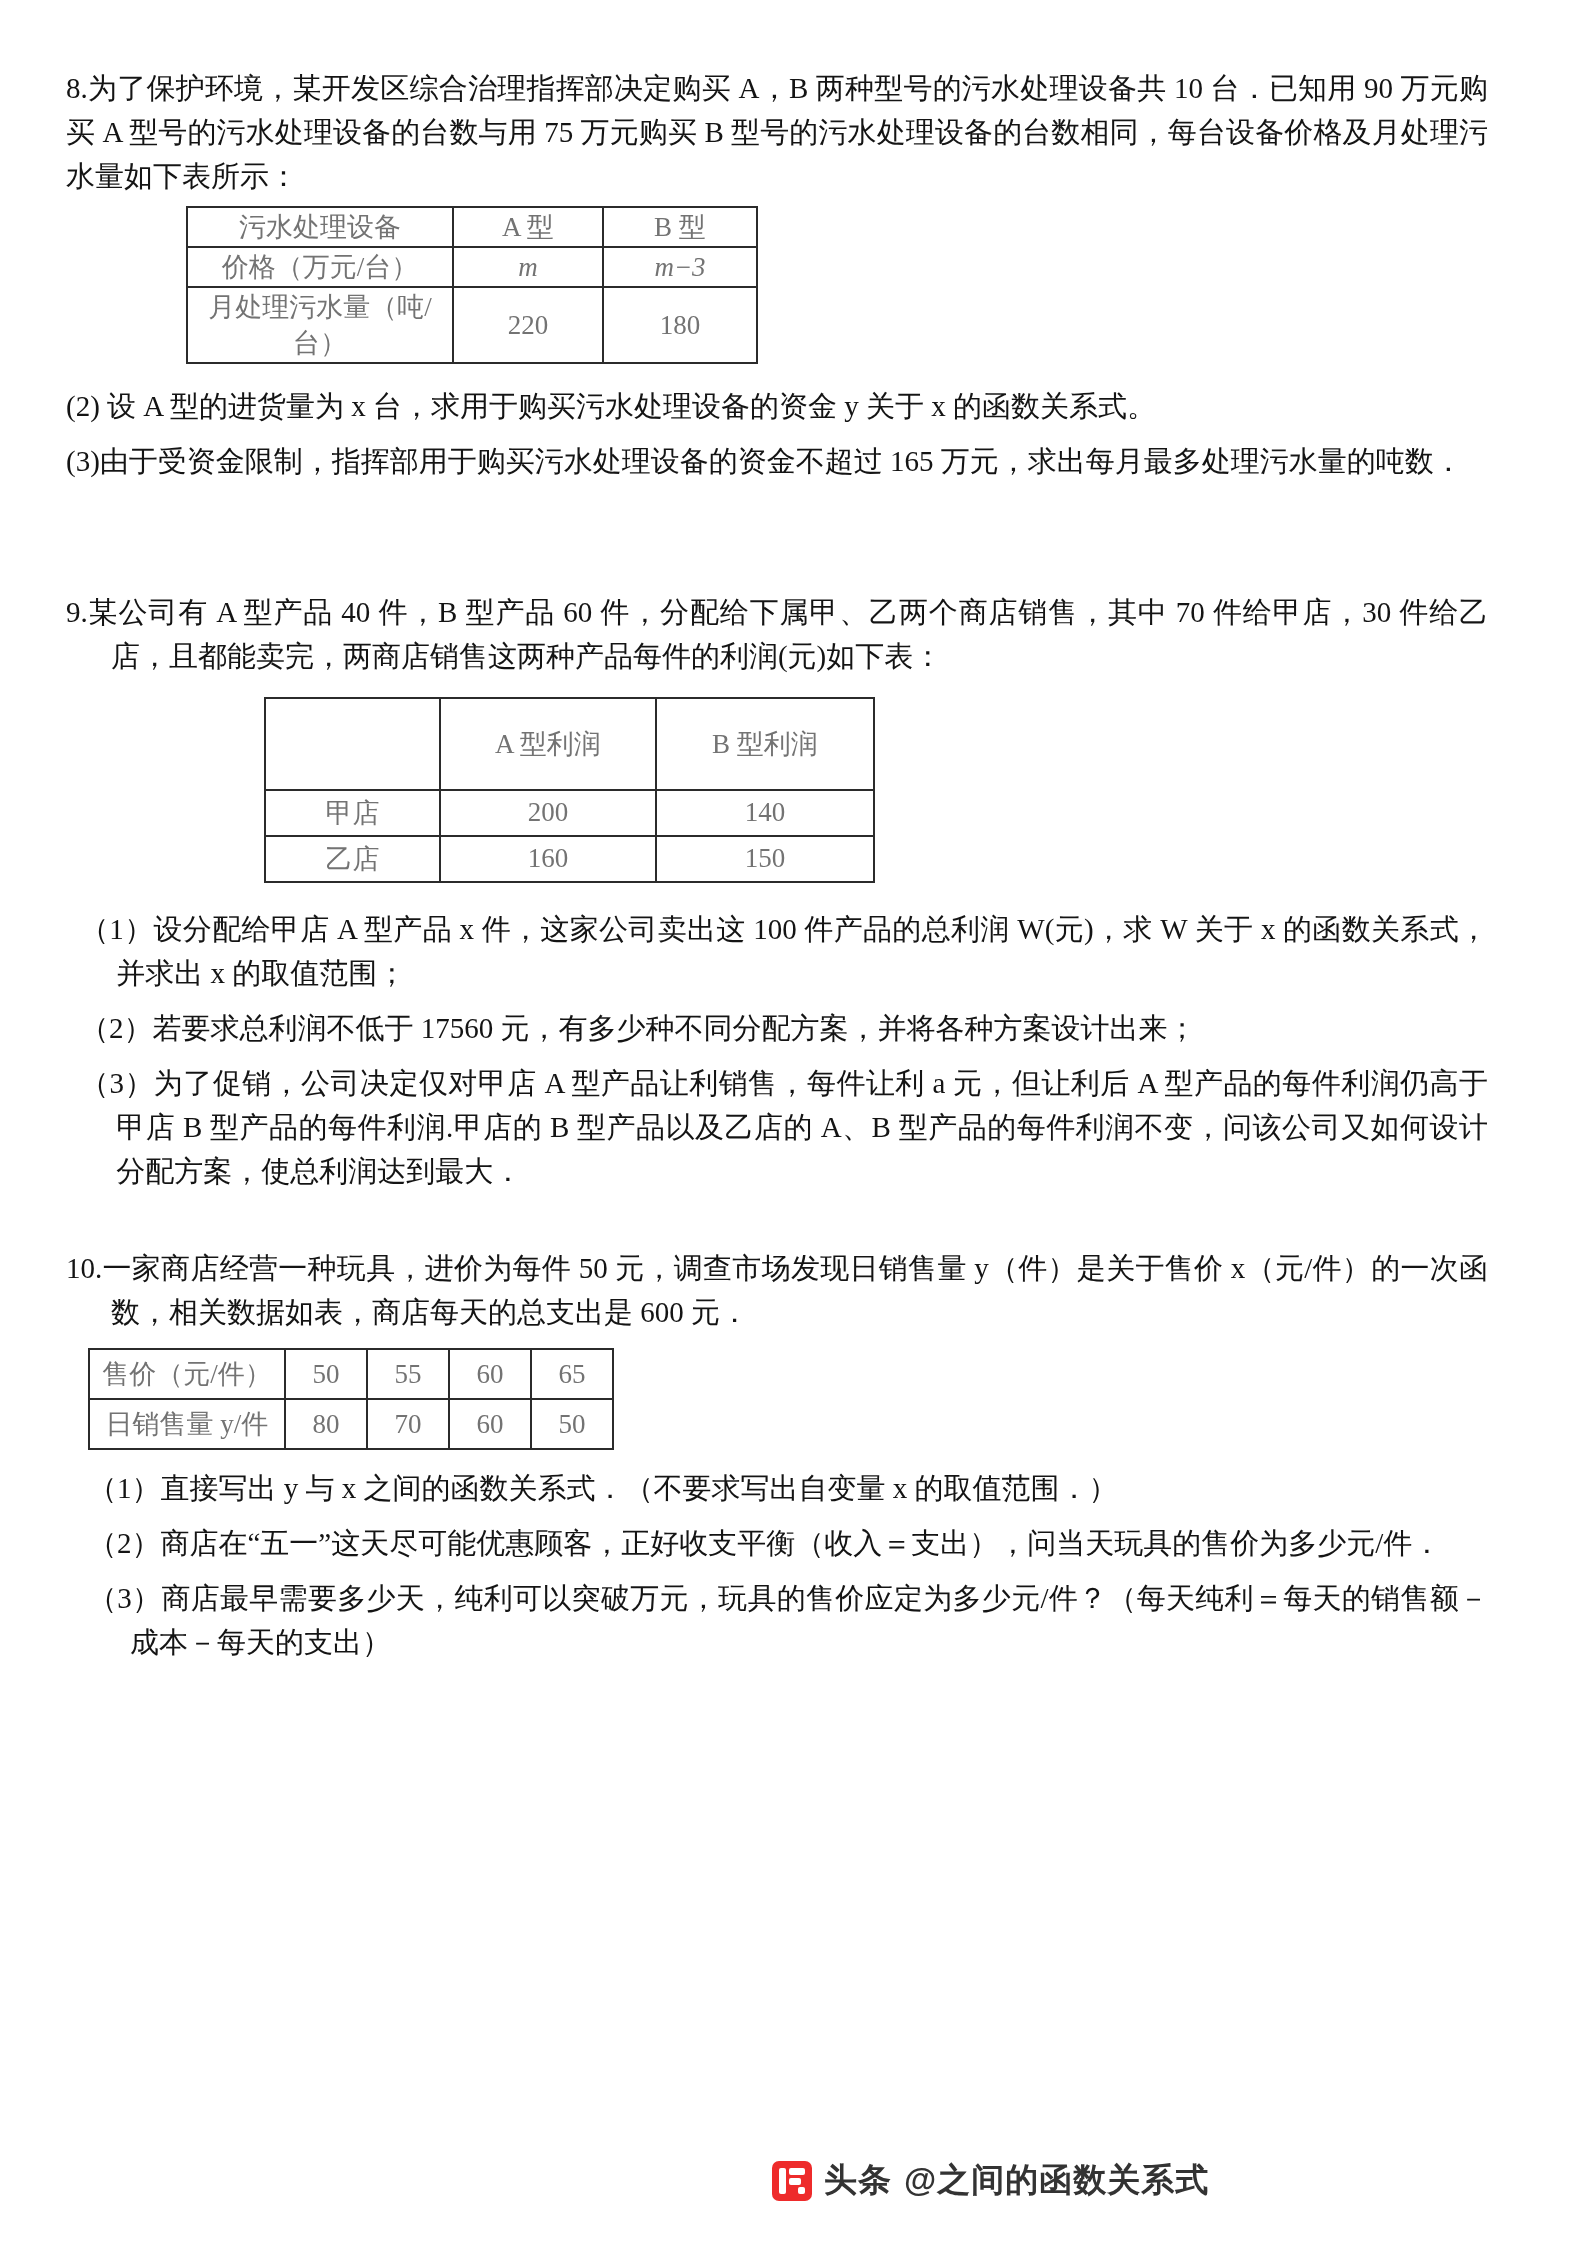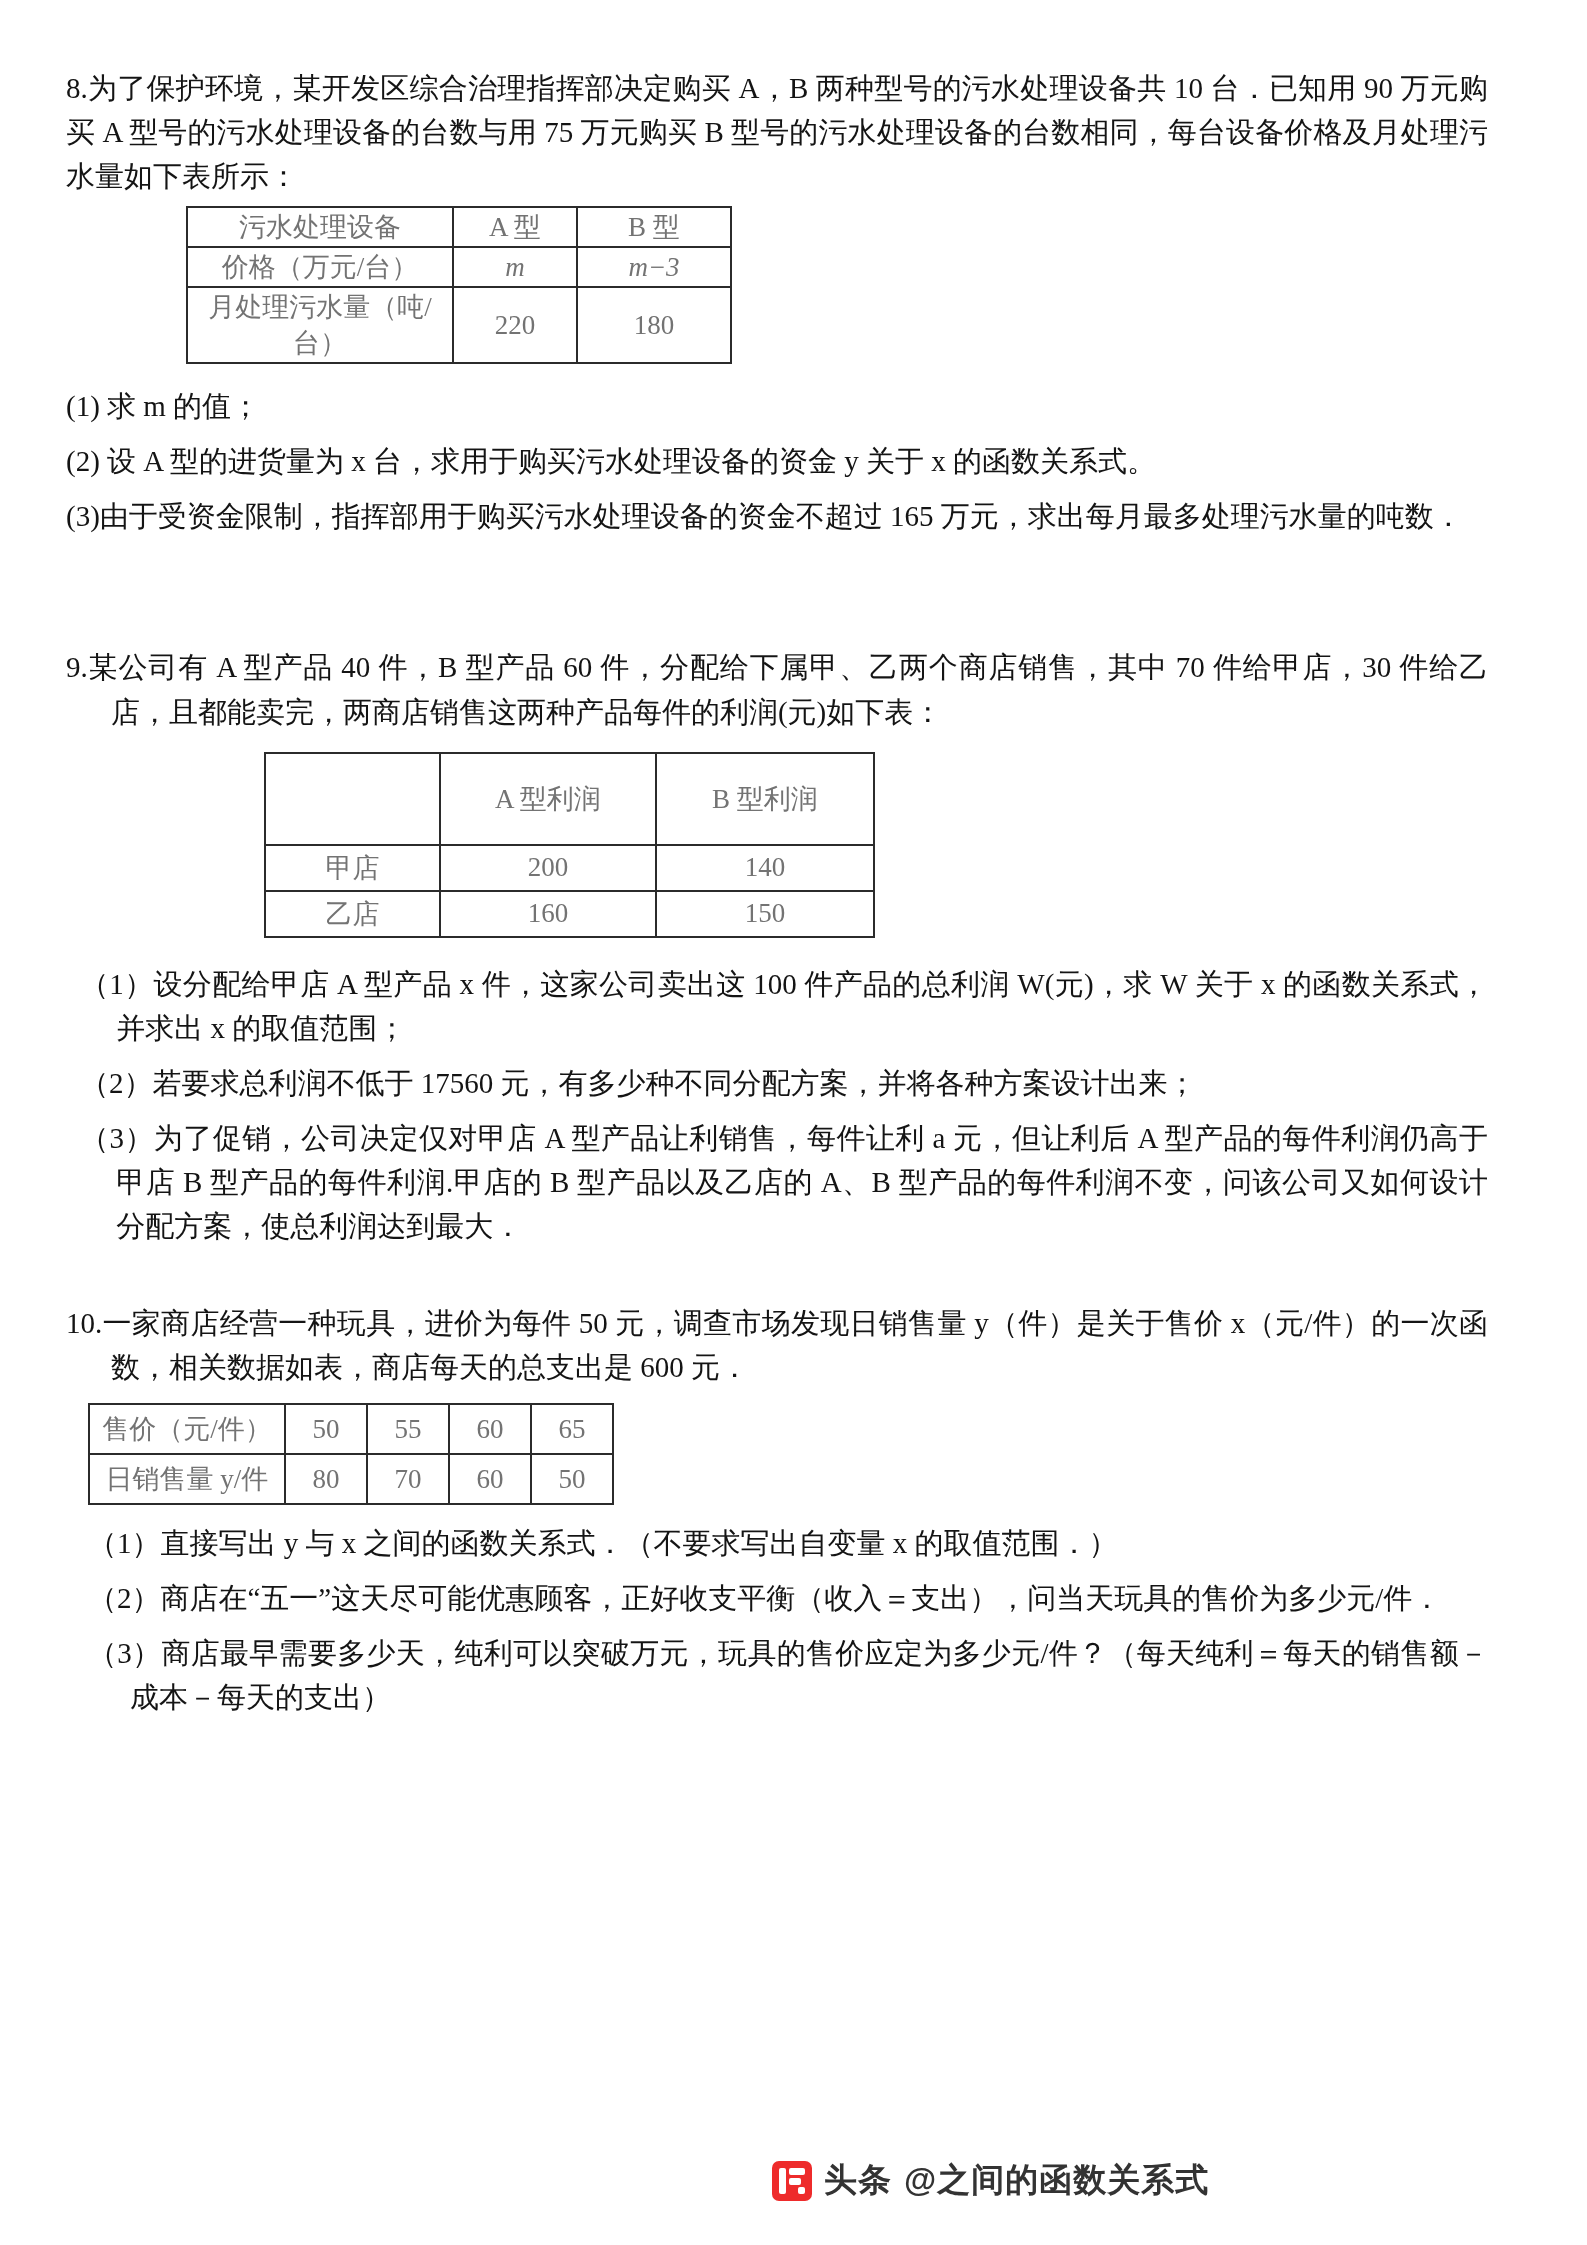--- a/index.html
+++ b/index.html
@@ -38,21 +38,21 @@
     border:2px solid #2b2b2b;
     text-align:center;
     vertical-align:middle;
     padding:1px 8px;
   }
   .var { font-style:italic; }
 
   .tbl8 { margin:8px 0 20px 120px; }
   .tbl8 td { height:34px; }
   .tbl8 .c0 { width:266px; }
-  .tbl8 .c1 { width:124px; }
+  .tbl8 .c1 { width:150px; }
   .tbl8 .c2 { width:154px; }
 
   .tbl9 { margin:18px 0 24px 198px; font-size:28px; }
   .tbl9 td { height:46px; }
   .tbl9 tr.hdr td { height:92px; }
   .tbl9 .c0 { width:175px; }
   .tbl9 .c1 { width:216px; }
   .tbl9 .c2 { width:218px; }
 
   .tbl10 { margin:14px 0 16px 22px; font-size:28px; }
@@ -96,21 +96,20 @@
         <td class="c2 var">m−3</td>
       </tr>
       <tr>
         <td class="c0">月处理污水量（吨/台）</td>
         <td class="c1">220</td>
         <td class="c2">180</td>
       </tr>
     </tbody>
       </table>
 
-    <p class="text q">(1) 求 m 的值；</p>
     <p class="text q">(2) 设 A 型的进货量为 x 台，求用于购买污水处理设备的资金 y 关于 x 的函数关系式。</p>
     <p class="text q">(3)由于受资金限制，指挥部用于购买污水处理设备的资金不超过 165 万元，求出每月最多处理污水量的吨数．</p>
   </section>
 
   <div class="gap-lg"></div>
 
   <section>
     <p class="text intro hang15">9.某公司有 A 型产品 40 件，B 型产品 60 件，分配给下属甲、乙两个商店销售，其中 70 件给甲店，30 件给乙店，且都能卖完，两商店销售这两种产品每件的利润(元)如下表：</p>
 
     <table class="tbl tbl9">

